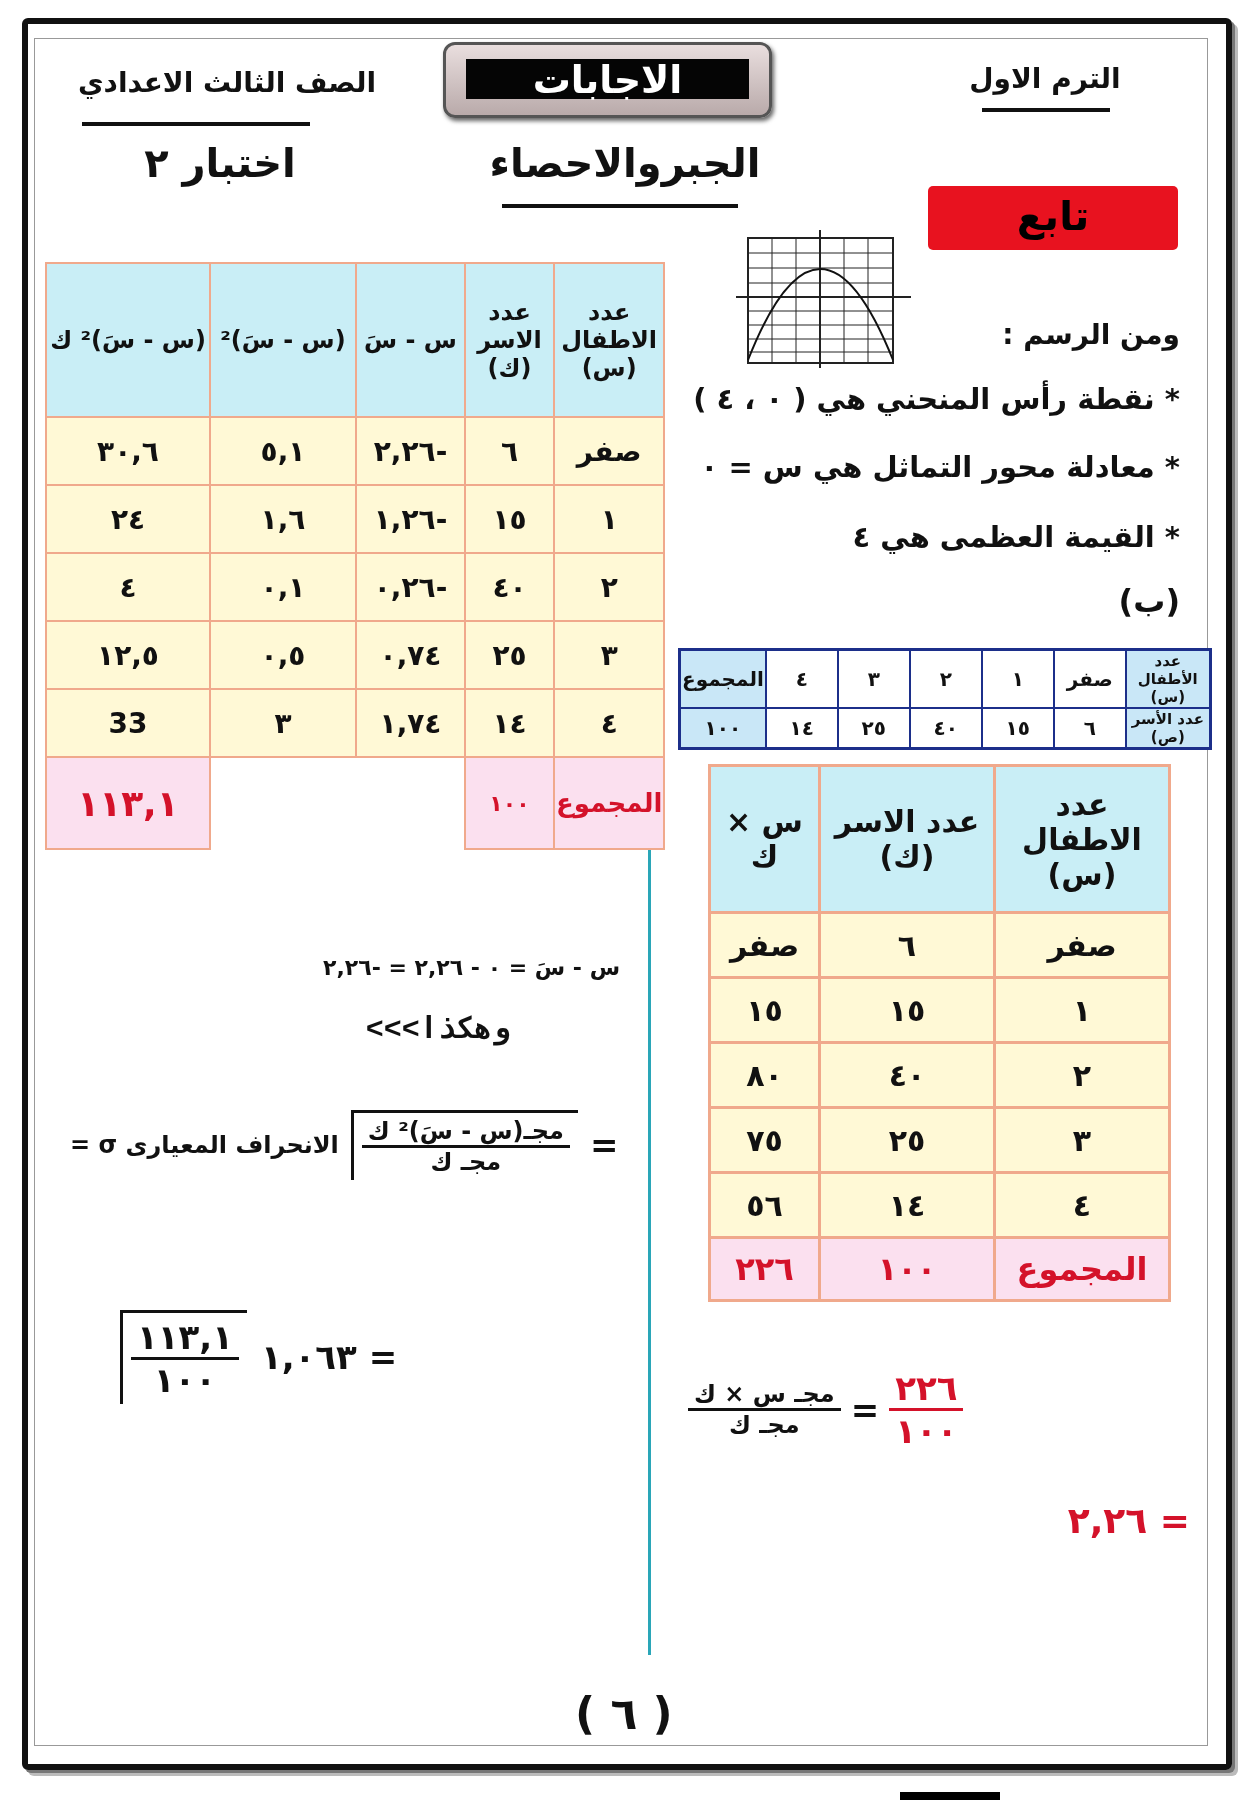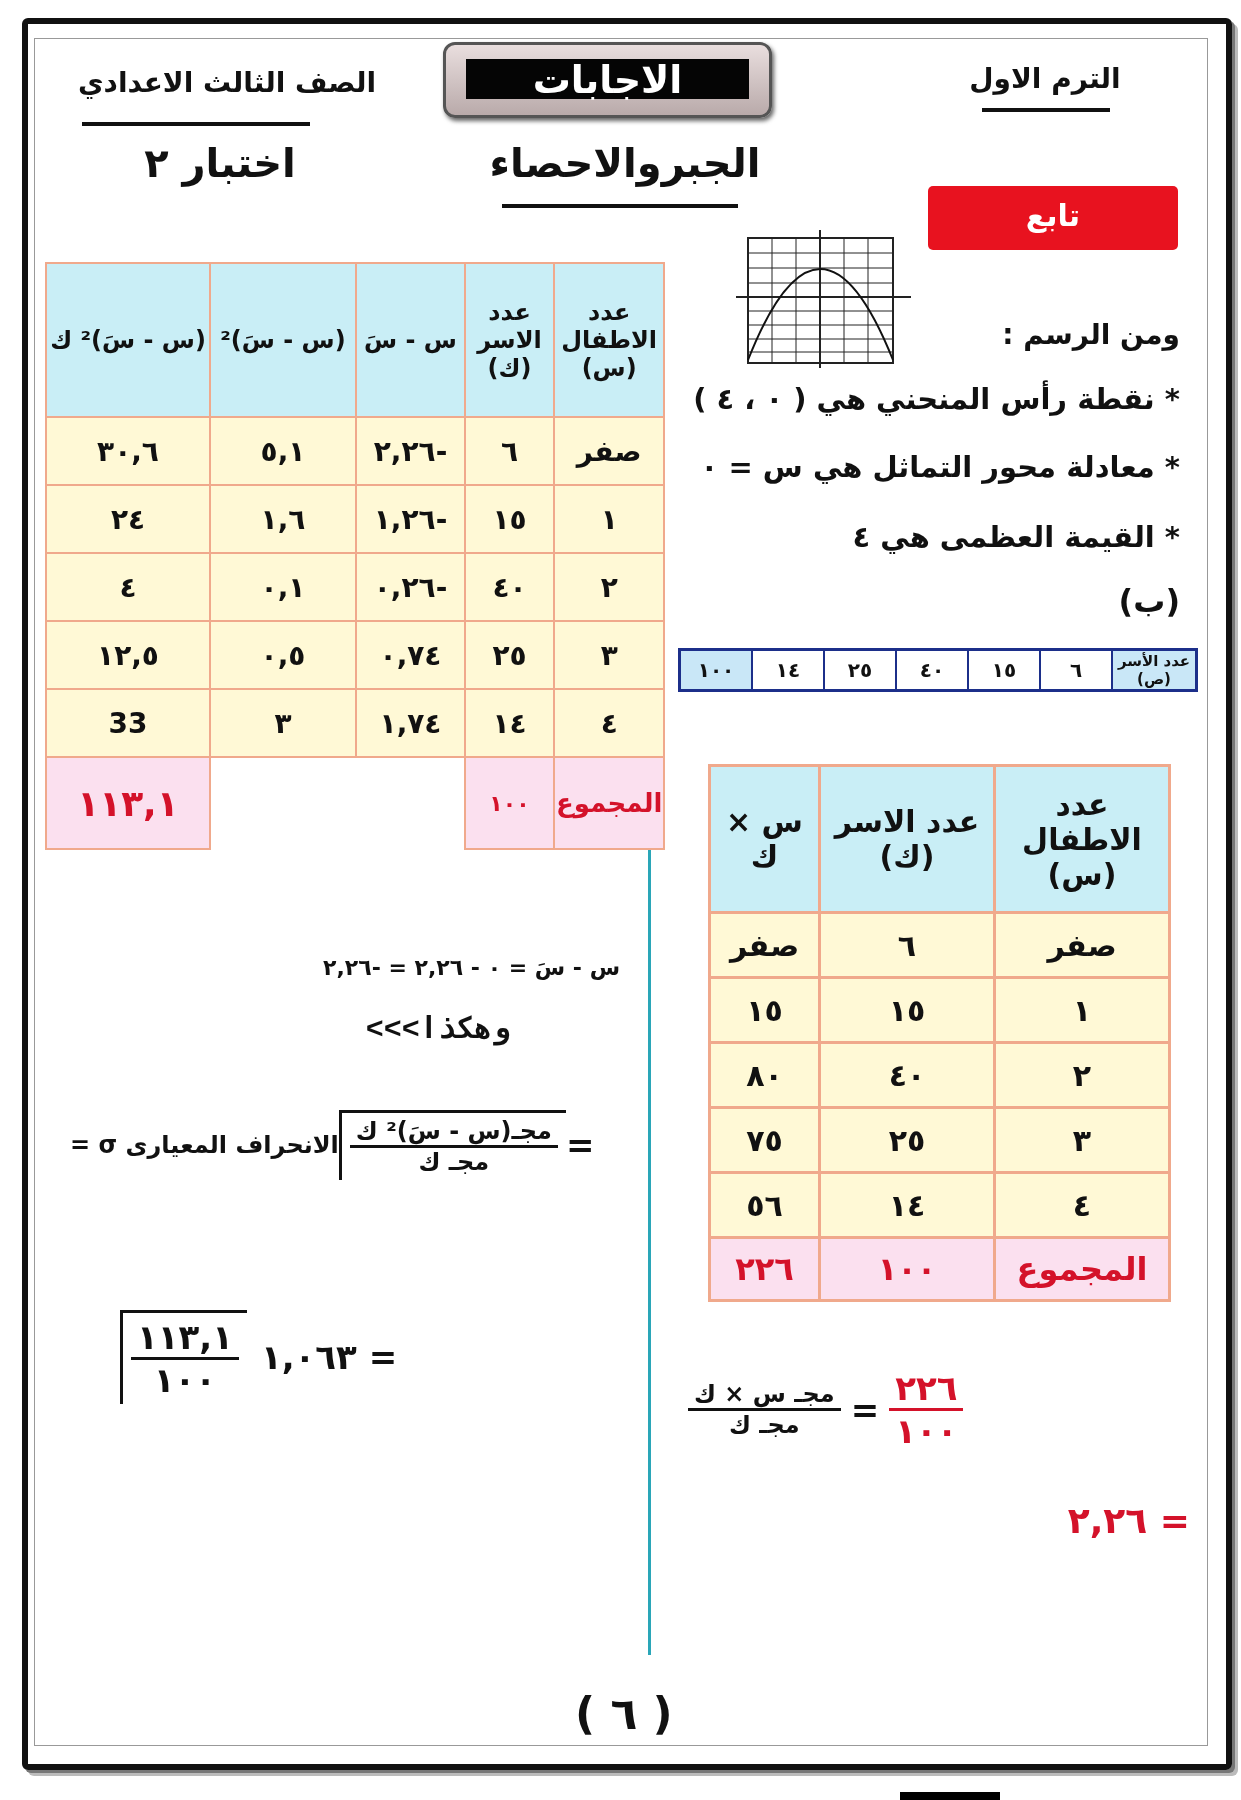--- a/index.html
+++ b/index.html
@@ -12,21 +12,21 @@
   .abs { position:absolute; }
   .rtl { direction:rtl; }
   .hdr-text { font-weight:bold; font-size:28px; }
   .uline { position:absolute; height:4px; background:#111; }
   .title-box { position:absolute; left:443px; top:42px; width:323px; height:70px; border-radius:12px;
                background:linear-gradient(#e9dede,#b9aaaa); border:3px solid #555; box-shadow:2px 3px 4px #666; }
   .title-box .inner { position:absolute; left:20px; top:14px; right:20px; bottom:16px; background:#050505;
                       color:#fff; font-weight:bold; font-size:38px; text-align:center; line-height:42px; }
   .subject { position:absolute; left:480px; top:140px; width:290px; text-align:center; font-weight:bold; font-size:40px; }
   .tabe { position:absolute; left:928px; top:186px; width:250px; height:64px; background:#e8121f; border-radius:5px;
-          color:#ffffff; font-weight:bold; font-size:30px; text-align:center; line-height:60px; }
+          color:#000000; font-weight:bold; font-size:40px; text-align:center; line-height:60px; }
   .divider { position:absolute; left:648px; top:265px; width:3px; height:1390px; background:#2aa6b8; }
   table { border-collapse:collapse; }
   .tbl-left { position:absolute; left:45px; top:262px; direction:rtl; }
   .tbl-left td { border:2px solid #f0a98c; text-align:center; font-weight:bold; }
   .tbl-left .h td { background:#c9eef6; height:150px; font-size:24px; }
   .tbl-left .r td { background:#fff9d6; height:64px; font-size:28px; }
   .tbl-left .s td.p { background:#fbe0ef; height:88px; color:#d4122a; font-size:30px; }
   .tbl-left .s td.blank { border:none; background:#fff; }
   .red { color:#d4122a; }
   .tbl-freq { position:absolute; left:678px; top:648px; direction:rtl; border:3px solid #1c2f8a; }
@@ -92,20 +92,29 @@
 </svg>
 
 <div class="line" style="left:880px; top:318px; width:300px; font-size:28px;">ومن الرسم :</div>
 <div class="line" style="left:670px; top:382px; width:510px; font-size:29px;">* نقطة رأس المنحني هي  ( ٠ ، ٤ )</div>
 <div class="line" style="left:670px; top:450px; width:510px; font-size:29px;">* معادلة محور التماثل هي س = ٠</div>
 <div class="line" style="left:670px; top:520px; width:510px; font-size:29px;">* القيمة العظمى هي  ٤</div>
 <div class="line" style="left:1080px; top:582px; width:100px; font-size:32px;">(ب)</div>
 
 <table class="tbl-freq">
   <tbody>
+      <tr>
+    <td class="lbl">عدد الأطفال (س)</td>
+    <td>صفر</td>
+    <td>١</td>
+    <td>٢</td>
+    <td>٣</td>
+    <td>٤</td>
+    <td class="sum">المجموع</td>
+  </tr>
   <tr>
     <td class="lbl">عدد الأسر (ص)</td>
     <td>٦</td>
     <td>١٥</td>
     <td>٤٠</td>
     <td>٢٥</td>
     <td>١٤</td>
     <td class="sum">١٠٠</td>
   </tr>
 </tbody>
@@ -214,21 +223,21 @@
     <td class="blank"></td>
     <td class="blank"></td>
     <td class="p" style="font-size:36px;">١١٣,١</td>
   </tr>
 </tbody>
   </table>
 
 <div class="line" style="left:80px; top:955px; width:540px; font-size:22px;">س - سَ = ٠ - ٢,٢٦ = -٢,٢٦</div>
 <div class="line" style="left:280px; top:1010px; width:230px; font-size:30px;font-family:Liberation Mono, monospace;">وهكذا&gt;&gt;&gt;</div>
 
-<div class="line" style="left:70px; top:1110px; width:560px; display:flex; flex-direction:row-reverse; align-items:center; gap:0;">
+<div class="line" style="left:70px; top:1110px; width:560px; display:flex; flex-direction:row-reverse; align-items:center; gap:12px;">
   <span style="font-size:24px;">الانحراف المعيارى σ =</span>
   <span class="sqrt">
     <span class="frac" style="font-size:24px;">
       <span class="num">مجـ(س - سَ)² ك</span>
       <span class="den">مجـ ك</span>
     </span>
   </span>
   <span style="font-size:34px;">=</span>
 </div>
 <div class="line" style="left:120px; top:1310px; width:380px; display:flex; flex-direction:row-reverse; align-items:center; gap:14px;">

